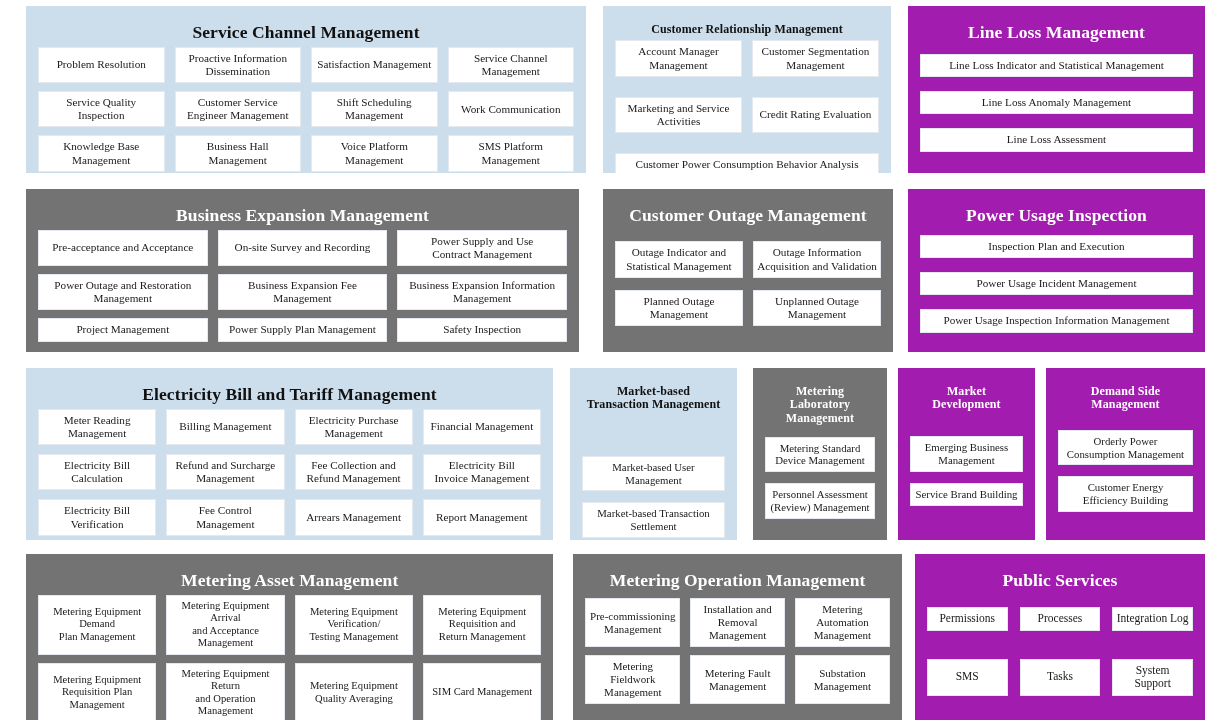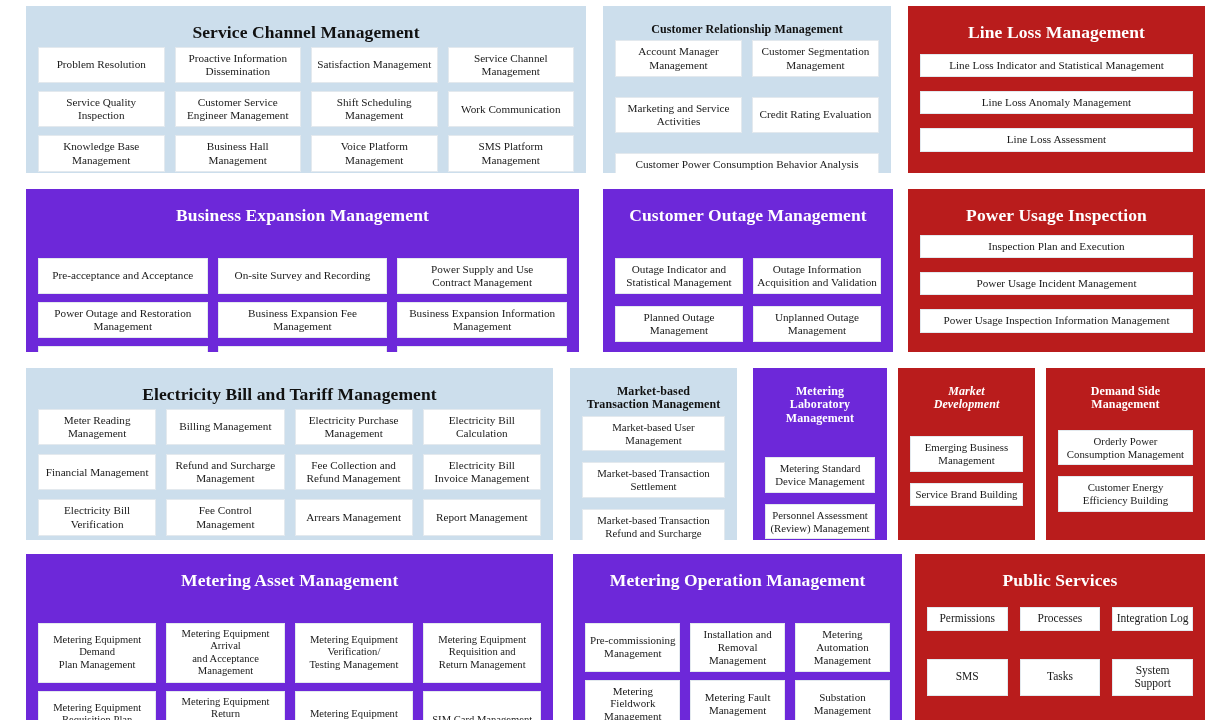--- a/index.html
+++ b/index.html
@@ -28,22 +28,22 @@
   .row-4 { height: 168px; }
 
   .panel {
     position: relative;
     display: flex;
     flex-direction: column;
     padding: 12px 10px 10px 10px;
     overflow: hidden;
   }
   .panel.light { background: #ccdeec; }
-  .panel.dark  { background: #6d28d9; gap: 28px; }
-  .panel.teal  { background: #b91c1c; }
+  .panel.dark  { background: #737373; }
+  .panel.teal  { background: #a21caf; }
 
   .panel-title {
     text-align: center;
     font-weight: bold;
     line-height: 1.12;
     letter-spacing: .1px;
     padding: 5px 4px 2px 4px;
   }
   .panel.light > .panel-title { color: #111111; }
   .panel.dark  > .panel-title { color: #ffffff; }
@@ -85,21 +85,21 @@
   .p-crm       { width: 288px; margin-right: 17px; }
   .p-lineloss  { flex: 1 1 auto; }
 
   
   .p-bizexp    { width: 553px; margin-right: 24px; }
   .p-outage    { width: 290px; margin-right: 15px; }
   .p-usage     { flex: 1 1 auto; }
 
   
   .p-bill      { width: 527px; margin-right: 17px; }
-  .p-market    { width: 167px; margin-right: 16px; }
+  .p-market    { width: 167px; margin-right: 16px; gap: 40px; }
   .p-lab       { width: 134px; margin-right: 11px; }
   .p-mktdev    { width: 137px; margin-right: 11px; }
   .p-dsm       { flex: 1 1 auto; }
 
   
   .p-asset     { width: 530px; margin-right: 20px; }
   .p-meterop   { width: 330px; margin-right: 13px; }
   .p-public    { flex: 1 1 auto; }
 
   .row-3 .p-bill .grid { gap: 9px 10px; }
@@ -217,22 +217,22 @@
 
   <div class="row row-3">
 
     <section class="panel light p-bill">
       <h2 class="panel-title t-lg">Electricity Bill and Tariff Management</h2>
       <div class="grid g4">
         <div class="cell">Meter Reading Management</div>
         <div class="cell">Billing Management</div>
         <div class="cell">Electricity Purchase
 Management</div>
+        <div class="cell">Financial Management</div>
         <div class="cell">Electricity Bill Calculation</div>
-        <div class="cell">Financial Management</div>
         <div class="cell">Refund and Surcharge
 Management</div>
         <div class="cell">Fee Collection and
 Refund Management</div>
         <div class="cell">Electricity Bill
 Invoice Management</div>
         <div class="cell">Electricity Bill Verification</div>
         <div class="cell">Fee Control Management</div>
         <div class="cell">Arrears Management</div>
         <div class="cell">Report Management</div>
@@ -256,21 +256,21 @@
 Management</h2>
       <div class="grid g1">
         <div class="cell">Metering Standard
 Device Management</div>
         <div class="cell">Personnel Assessment
 (Review) Management</div>
       </div>
     </section>
 
     <section class="panel teal p-mktdev">
-      <h2 class="panel-title t-md" style="white-space:pre-line;font-style:italic;">Market
+      <h2 class="panel-title t-md" style="white-space:pre-line;">Market
 Development</h2>
       <div class="grid g1">
         <div class="cell">Emerging Business
 Management</div>
         <div class="cell">Service Brand Building</div>
       </div>
     </section>
 
     <section class="panel teal p-dsm">
       <h2 class="panel-title t-md" style="white-space:pre-line;">Demand Side

